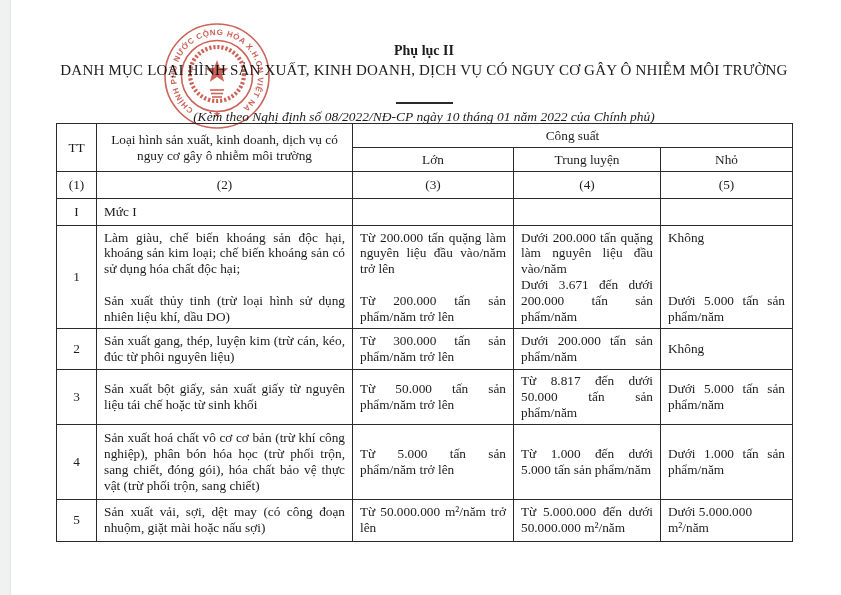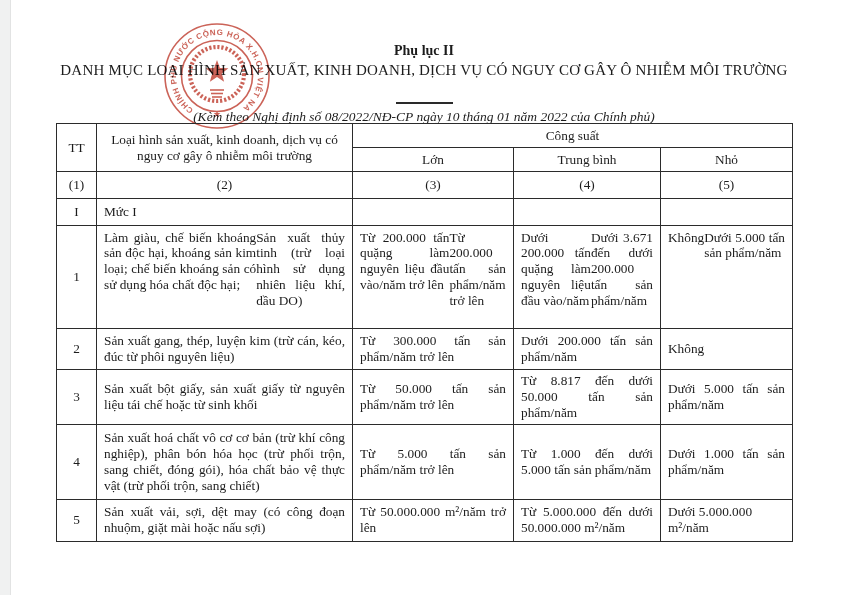--- a/index.html
+++ b/index.html
@@ -27,21 +27,21 @@
     font-weight:normal;overflow:hidden;
   }
   th.hdr{font-weight:bold;text-align:center;}
   td.ctr{text-align:center;}
   td.just{text-align:justify;}
   td.topv{vertical-align:top;}
   .r-hdr1{height:24px;} .r-hdr2{height:24px;padding-left:27px;}
   .r-idx{height:27px;} .r-sec{height:27px;}
   .r1{height:103px;} .r2{height:41px;} .r3{height:44px;} .r4{height:75px;} .r5{height:42px;}
   .bold{font-weight:bold;}
-  .two-para{display:flex;flex-direction:row;justify-content:space-between;height:95px;}
+  .two-para{display:flex;flex-direction:column;justify-content:space-between;height:95px;}
   .two-para p{margin:0;text-align:justify;}
   .two-para p.short{text-align:left;}
 </style>
 </head>
 <body>
 
 <div class="page-edge"></div>
 
 <div class="header">
   <div class="appendix">Phụ lục II</div>
@@ -80,21 +80,21 @@
       <col style="width:132px">
   </colgroup>
   <thead>
     <tr class="r-hdr1">
       <th class="hdr" rowspan="2">TT</th>
       <th class="hdr" rowspan="2">Loại hình sản xuất, kinh doanh, dịch vụ có nguy cơ gây ô nhiễm môi trường</th>
       <th class="hdr" colspan="3">Công suất</th>
     </tr>
     <tr class="r-hdr2">
       <th class="hdr">Lớn</th>
-      <th class="hdr">Trung bình</th>
+      <th class="hdr">Trung luyện</th>
       <th class="hdr">Nhỏ</th>
     </tr>
   </thead>
   <tbody>
     <tr class="r-idx">
       <td class="ctr">(1)</td>
       <td class="ctr">(2)</td>
       <td class="ctr">(3)</td>
       <td class="ctr">(4)</td>
       <td class="ctr">(5)</td>

